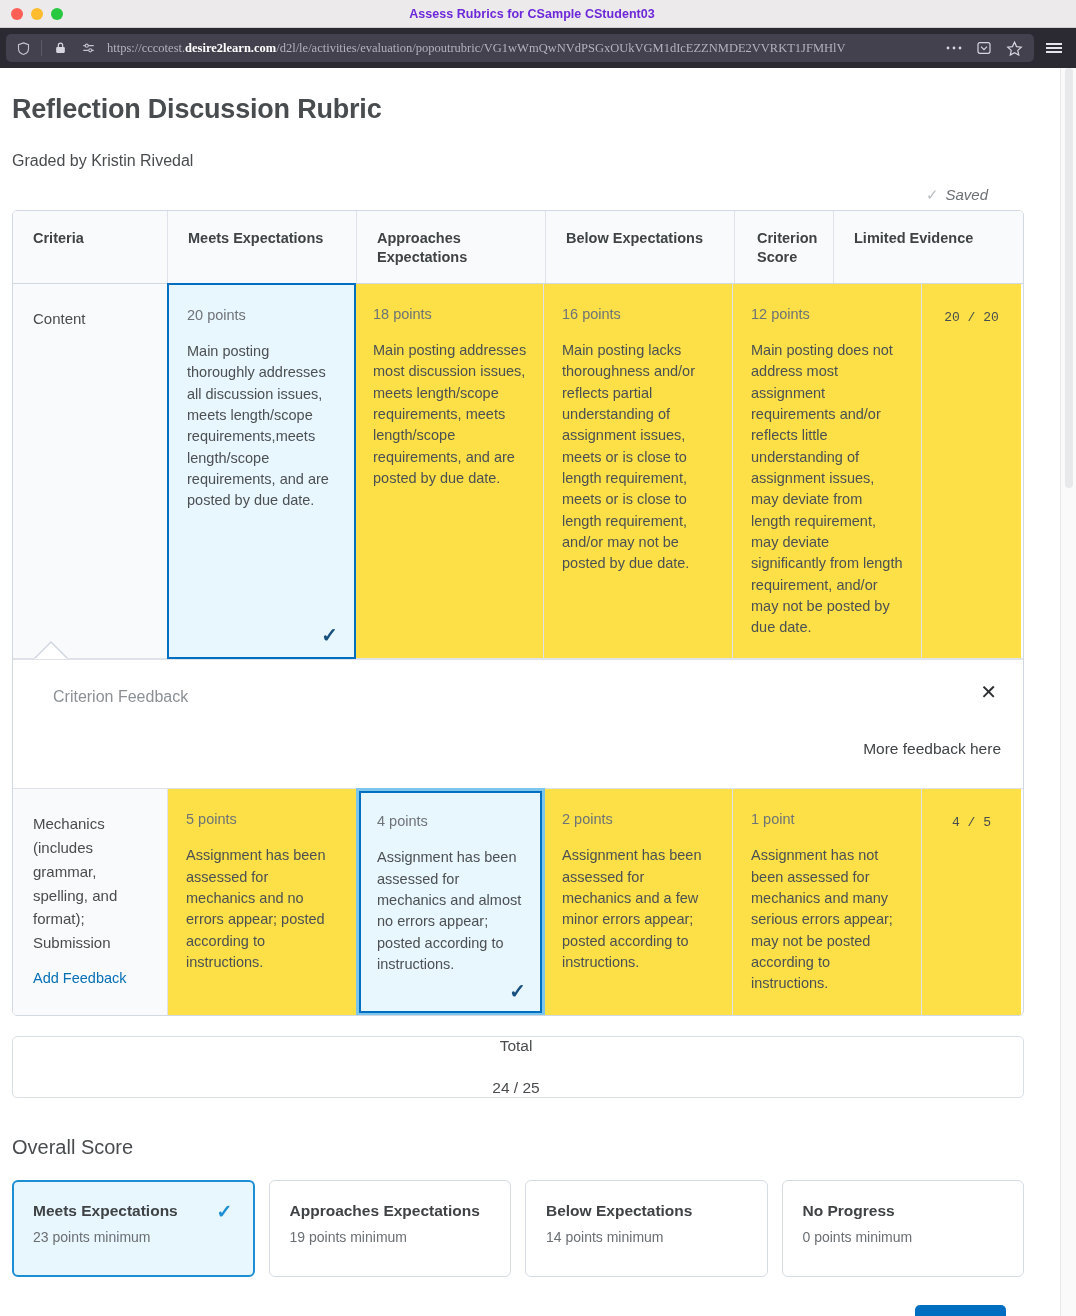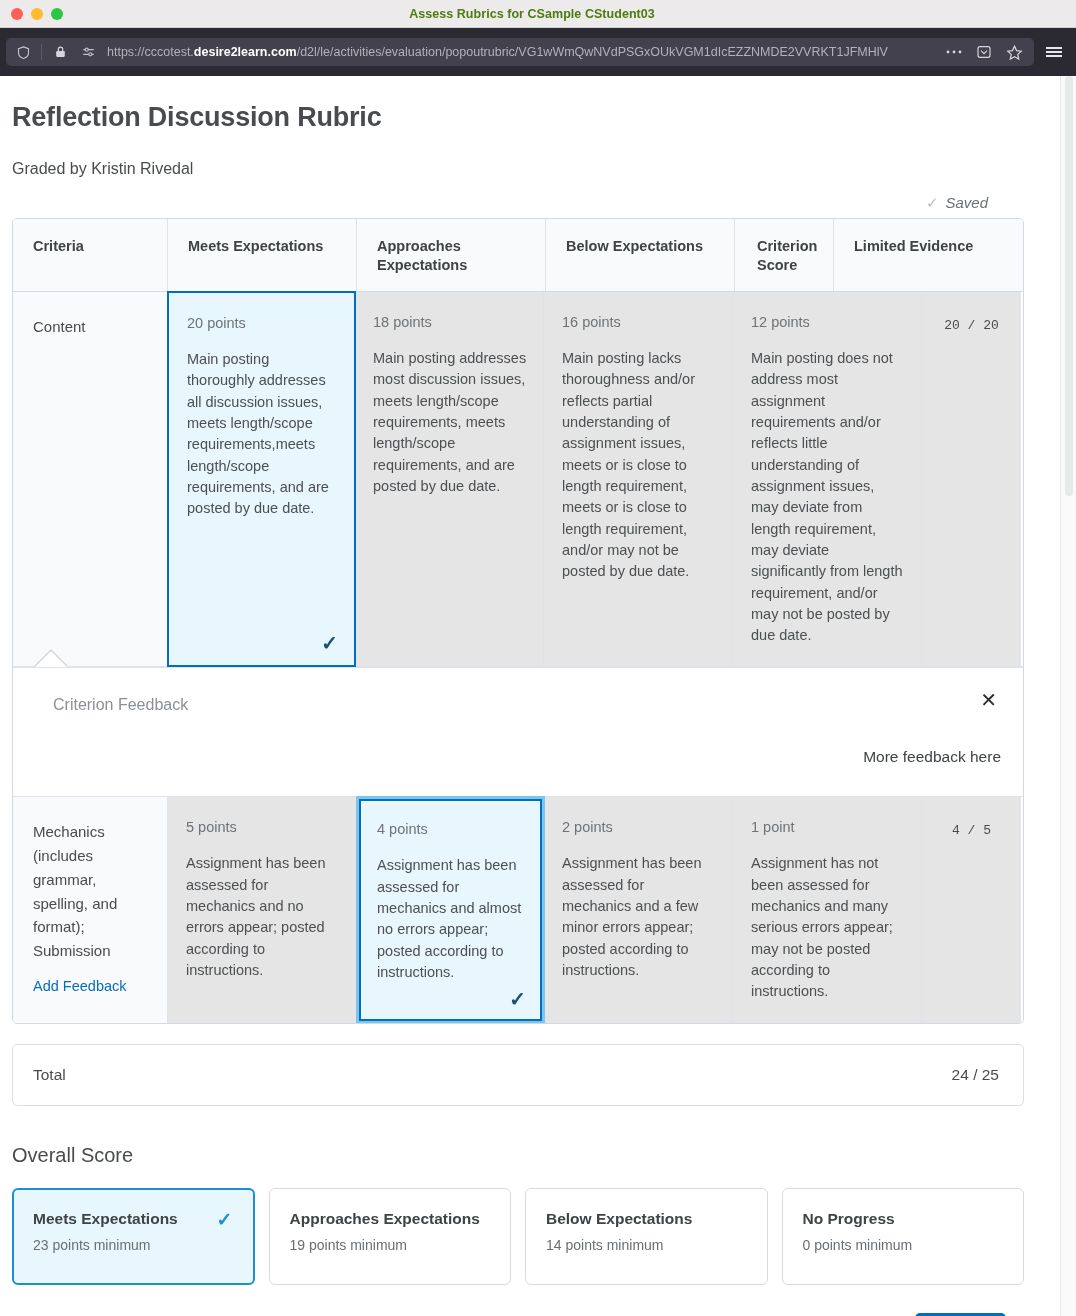--- a/index.html
+++ b/index.html
@@ -29,30 +29,31 @@
   .dot { width: 12px; height: 12px; border-radius: 50%; }
   .dot.red    { background: #ff5f57; }
   .dot.yellow { background: #febc2e; }
   .dot.green  { background: #28c840; }
   .win-title {
     position: absolute;
     left: 0; right: 12px;
     text-align: center;
     font-size: 12.5px;
     font-weight: bold;
-    color: #4d7c0f;
+    color: #6d28d9;
     letter-spacing: 0.05px;
   }
 
   .navbar {
-    height: 48px;
+    height: 40px;
     background: #2b2a33;
     display: flex;
     align-items: center;
     padding: 0 6px;
+    font-family: Liberation Serif, serif;
   }
   .urlbox {
     flex: 1;
     height: 28px;
     background: #42414d;
     border-radius: 5px;
     display: flex;
     align-items: center;
     padding: 0 6px 0 4px;
     gap: 2px;
@@ -149,21 +150,21 @@
     font-size: 14.5px;
     color: #3f4345;
     padding: 18px 16px 17px 20px;
     line-height: 1.28;
   }
   .thead { border-bottom: 1px solid #d3d9e3; }
 
   .cell {
     border-right: 1px solid #dfe3e9;
     position: relative;
-    background: #e5e5e5;
+    background: #fde047;
   }
   .cell:last-child { border-right: none; }
 
   .c-criteria { width: 155px; flex: 0 0 155px; }
   .c-level    { width: 189px; flex: 0 0 189px; }
   .c-score    { width: 99px;  flex: 0 0 99px; }
 
   .thead .c-score { padding-left: 22px; }
 
   .body-row { border-bottom: 1px solid #dfe3e9; }
@@ -284,20 +285,21 @@
   .total-box {
     margin-top: 20px;
     border: 1px solid #d9dfe6;
     border-radius: 5px;
     height: 62px;
     display: flex;
     align-items: center;
     justify-content: space-between;
     padding: 0 24px 0 20px;
     background: #fff;
+    flex-direction: column;
   }
   .total-label { font-size: 15.5px; color: #494c4e; }
   .total-value { font-size: 15.5px; color: #494c4e; }
 
   
   h2.overall-title {
     font-size: 20px;
     font-weight: normal;
     color: #494c4e;
     margin-top: 38px;

